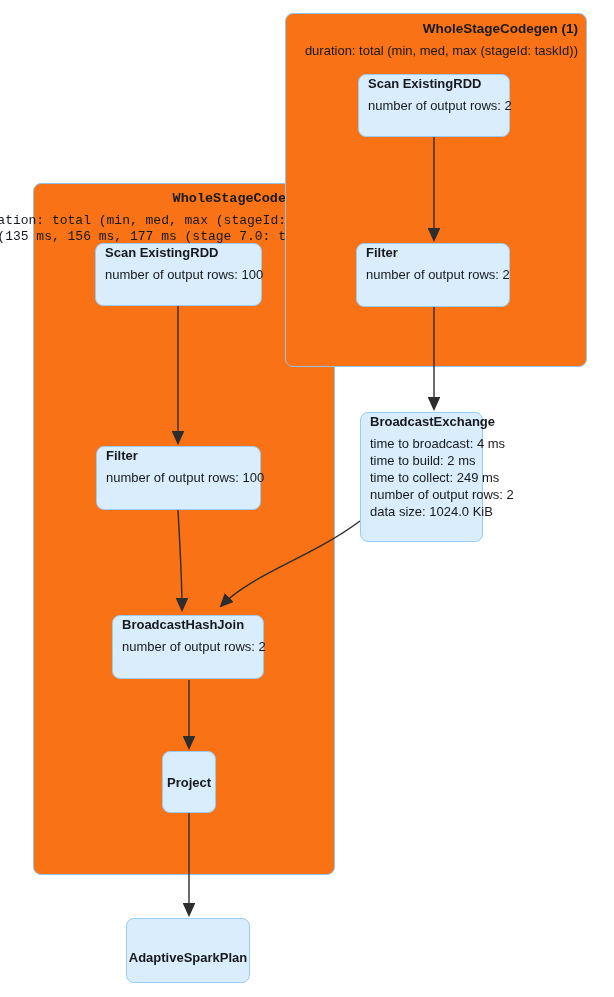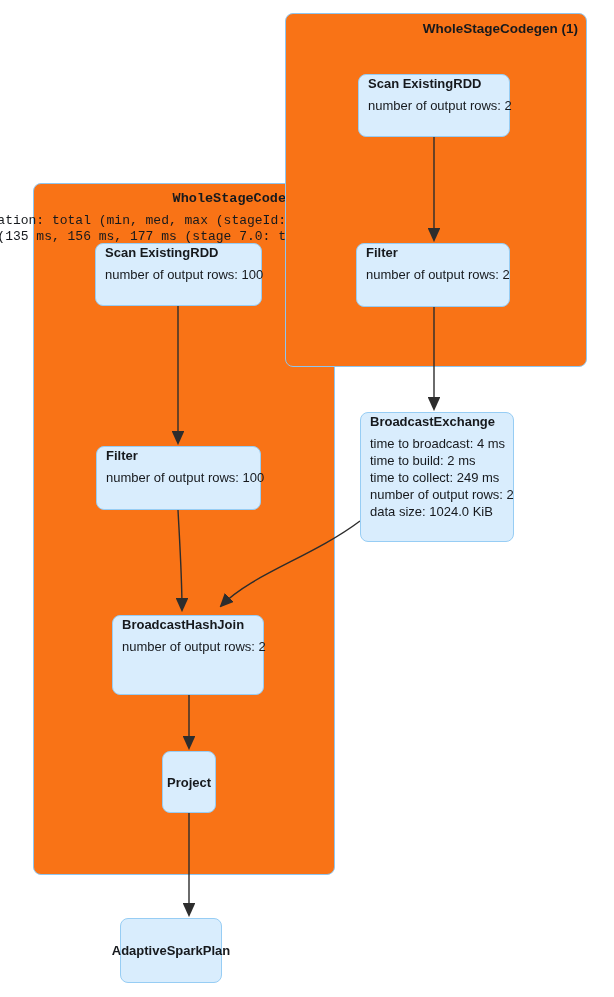--- a/index.html
+++ b/index.html
@@ -19,44 +19,45 @@
   .edges{position:absolute;left:0;top:0;z-index:3;pointer-events:none;}
   .node{
     position:absolute;z-index:4;background:#d9edfd;border:1.5px solid #97cdf4;border-radius:8px;
     padding:0 9px;font-size:13px;line-height:17px;box-sizing:border-box;white-space:nowrap;
   }
   .node-title{font-weight:bold;}
   .node-metrics{margin-top:5px;}
   .node.center{display:flex;align-items:center;justify-content:center;padding:16px;}
   #n-scan1{left:358px;top:74px;width:152px;height:63px;}
   #n-filter1{left:356px;top:243px;width:154px;height:64px;}
-  #n-bx{left:360px;top:412px;width:154px;height:130px;}
+  #n-bx{left:360px;top:412px;width:123px;height:130px;}
   #n-scan2{left:95px;top:243px;width:167px;height:63px;}
   #n-filter2{left:96px;top:446px;width:165px;height:64px;}
-  #n-bhj{left:112px;top:615px;width:152px;height:80px;}
+  #n-bhj{left:112px;top:615px;width:152px;height:64px;}
   #n-project{left:162px;top:751px;width:54px;height:62px;}
-  #n-adaptive{left:120px;top:918px;width:102px;height:65px;}
+  #n-adaptive{left:126px;top:918px;width:124px;height:65px;align-items:flex-end;}
   .edge{stroke:#2d2d2d;stroke-width:1.4;fill:none;}
 </style>
 </head>
 <body>
 
 <div class="canvas">
 
   <div class="cluster" id="c-wsc2">
     <div class="cluster-header">
       <div class="cluster-title">WholeStageCode</div>
       <div class="cluster-duration">duration: total (min, med, max (stageId:</div>
       <div class="cluster-duration">2.5 s (135 ms, 156 ms, 177 ms (stage 7.0: t</div>
     </div>
   </div>
 
   <div class="cluster" id="c-wsc1">
     <div class="cluster-header">
       <div class="cluster-title">WholeStageCodegen (1)</div>
+      <div class="cluster-duration">duration: total (min, med, max (stageId: taskId))</div>
     </div>
   </div>
 
   <svg class="edges" width="614" height="997">
     <defs>
       <marker id="ah" viewBox="0 0 10 9" refX="8.5" refY="4.5" markerWidth="10" markerHeight="9" orient="auto">
         <path d="M0,0 L10,4.5 L0,9 Z" fill="#2d2d2d"></path>
       </marker>
     </defs>
     <path class="edge" d="M434,137 L434,240" marker-end="url(#ah)"></path>

